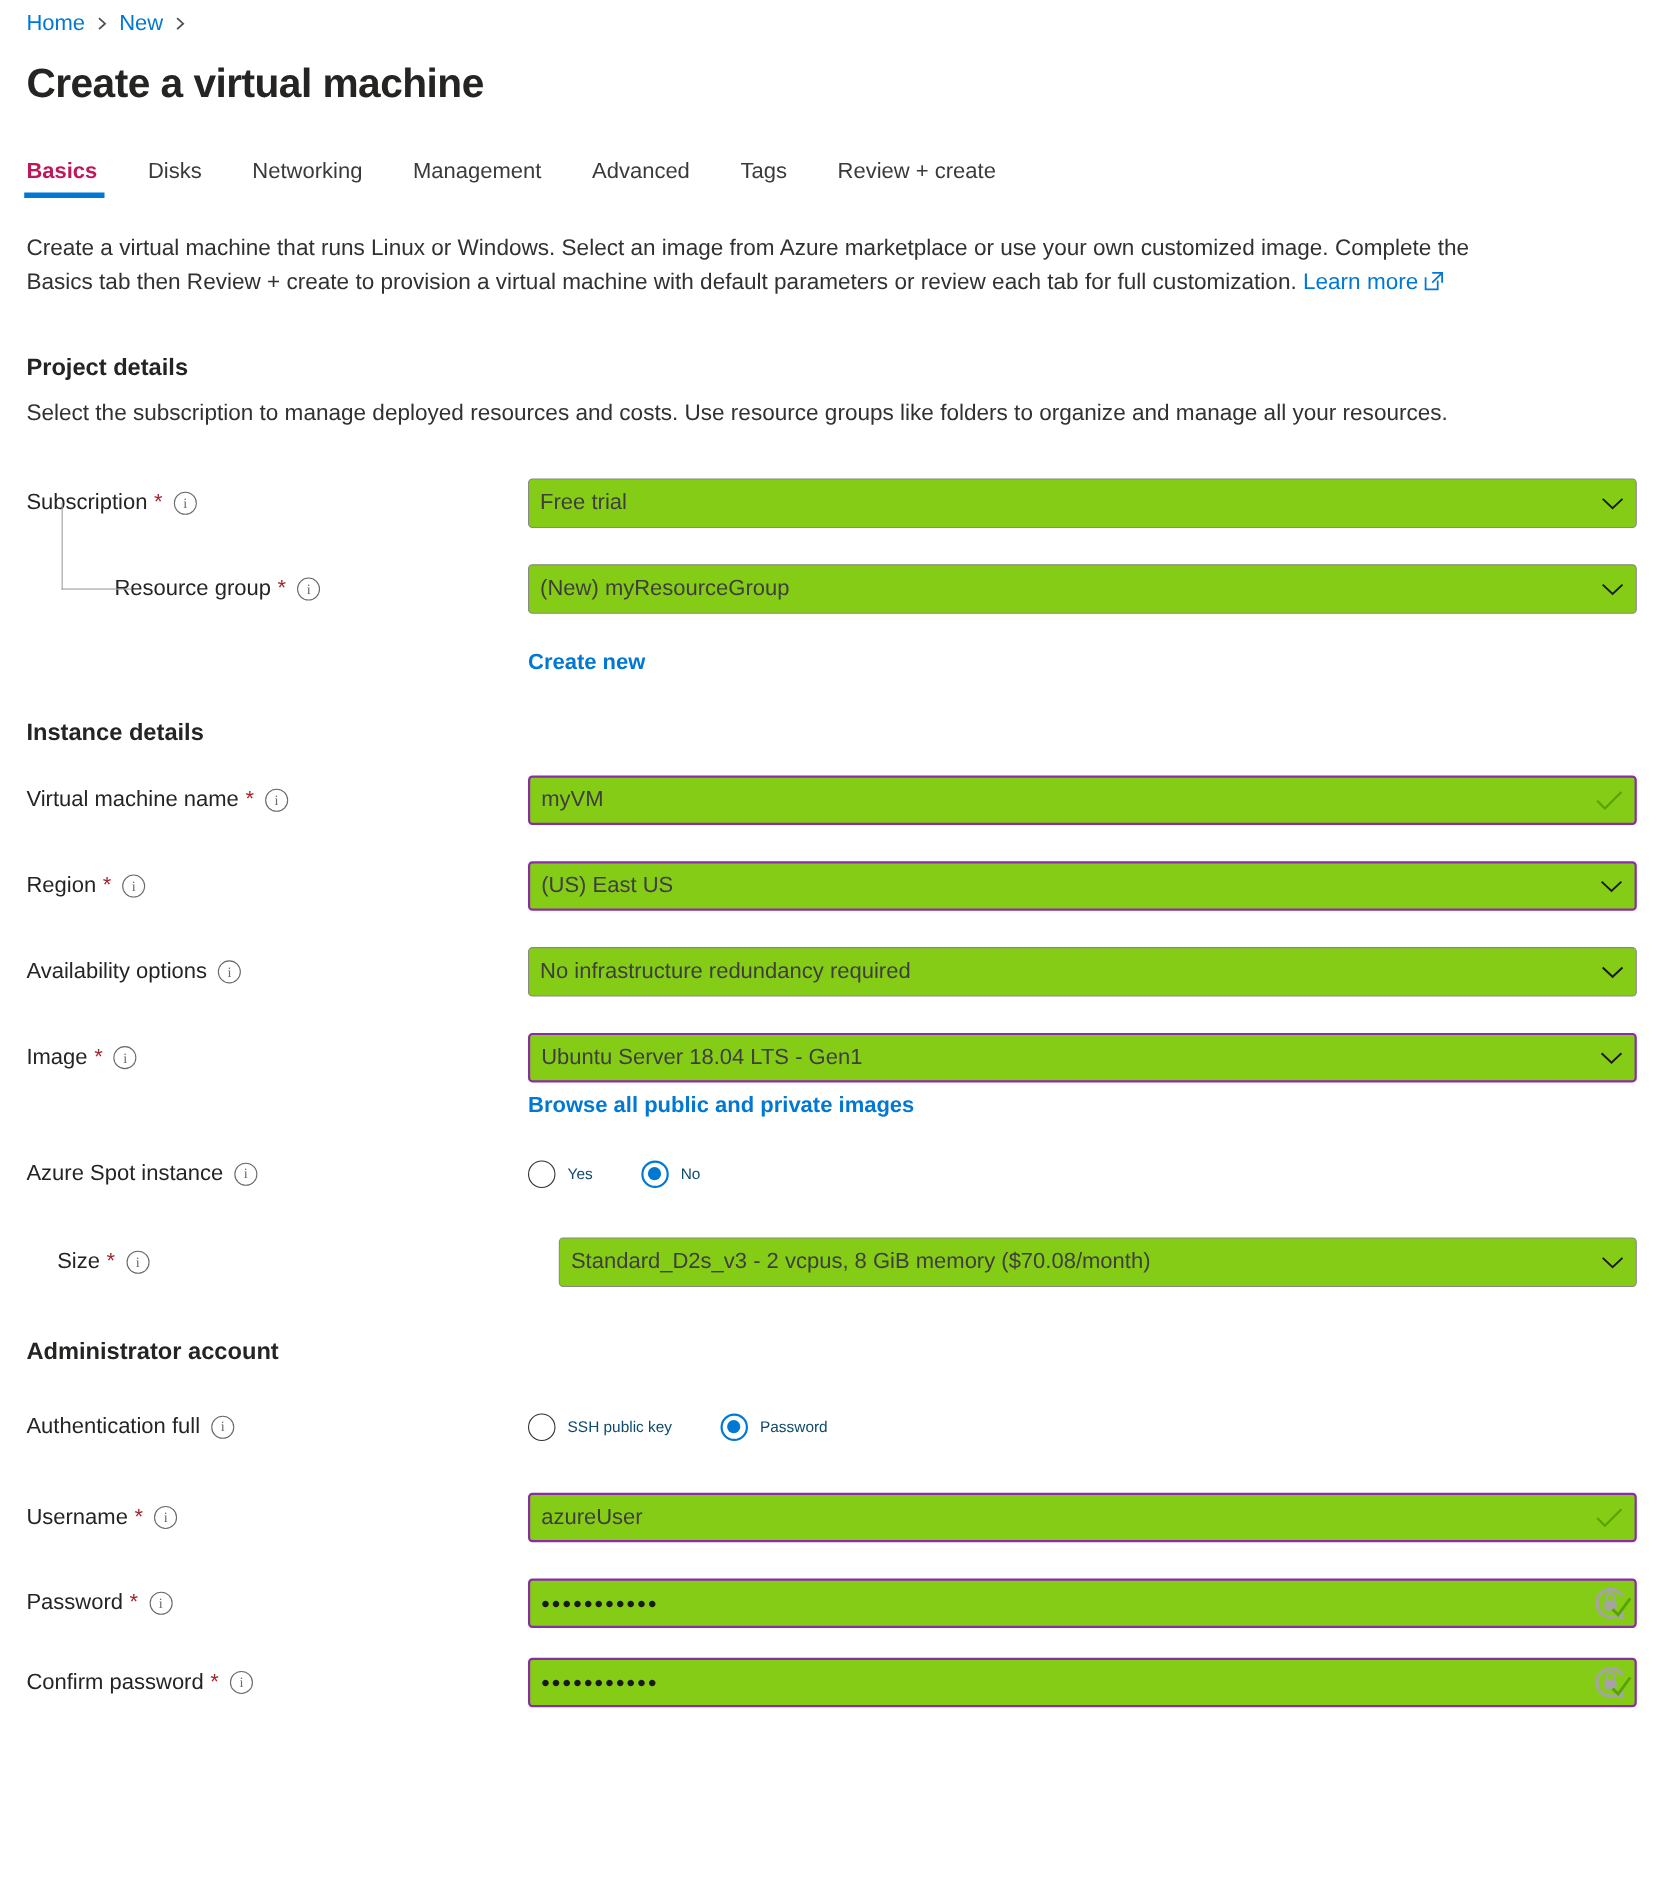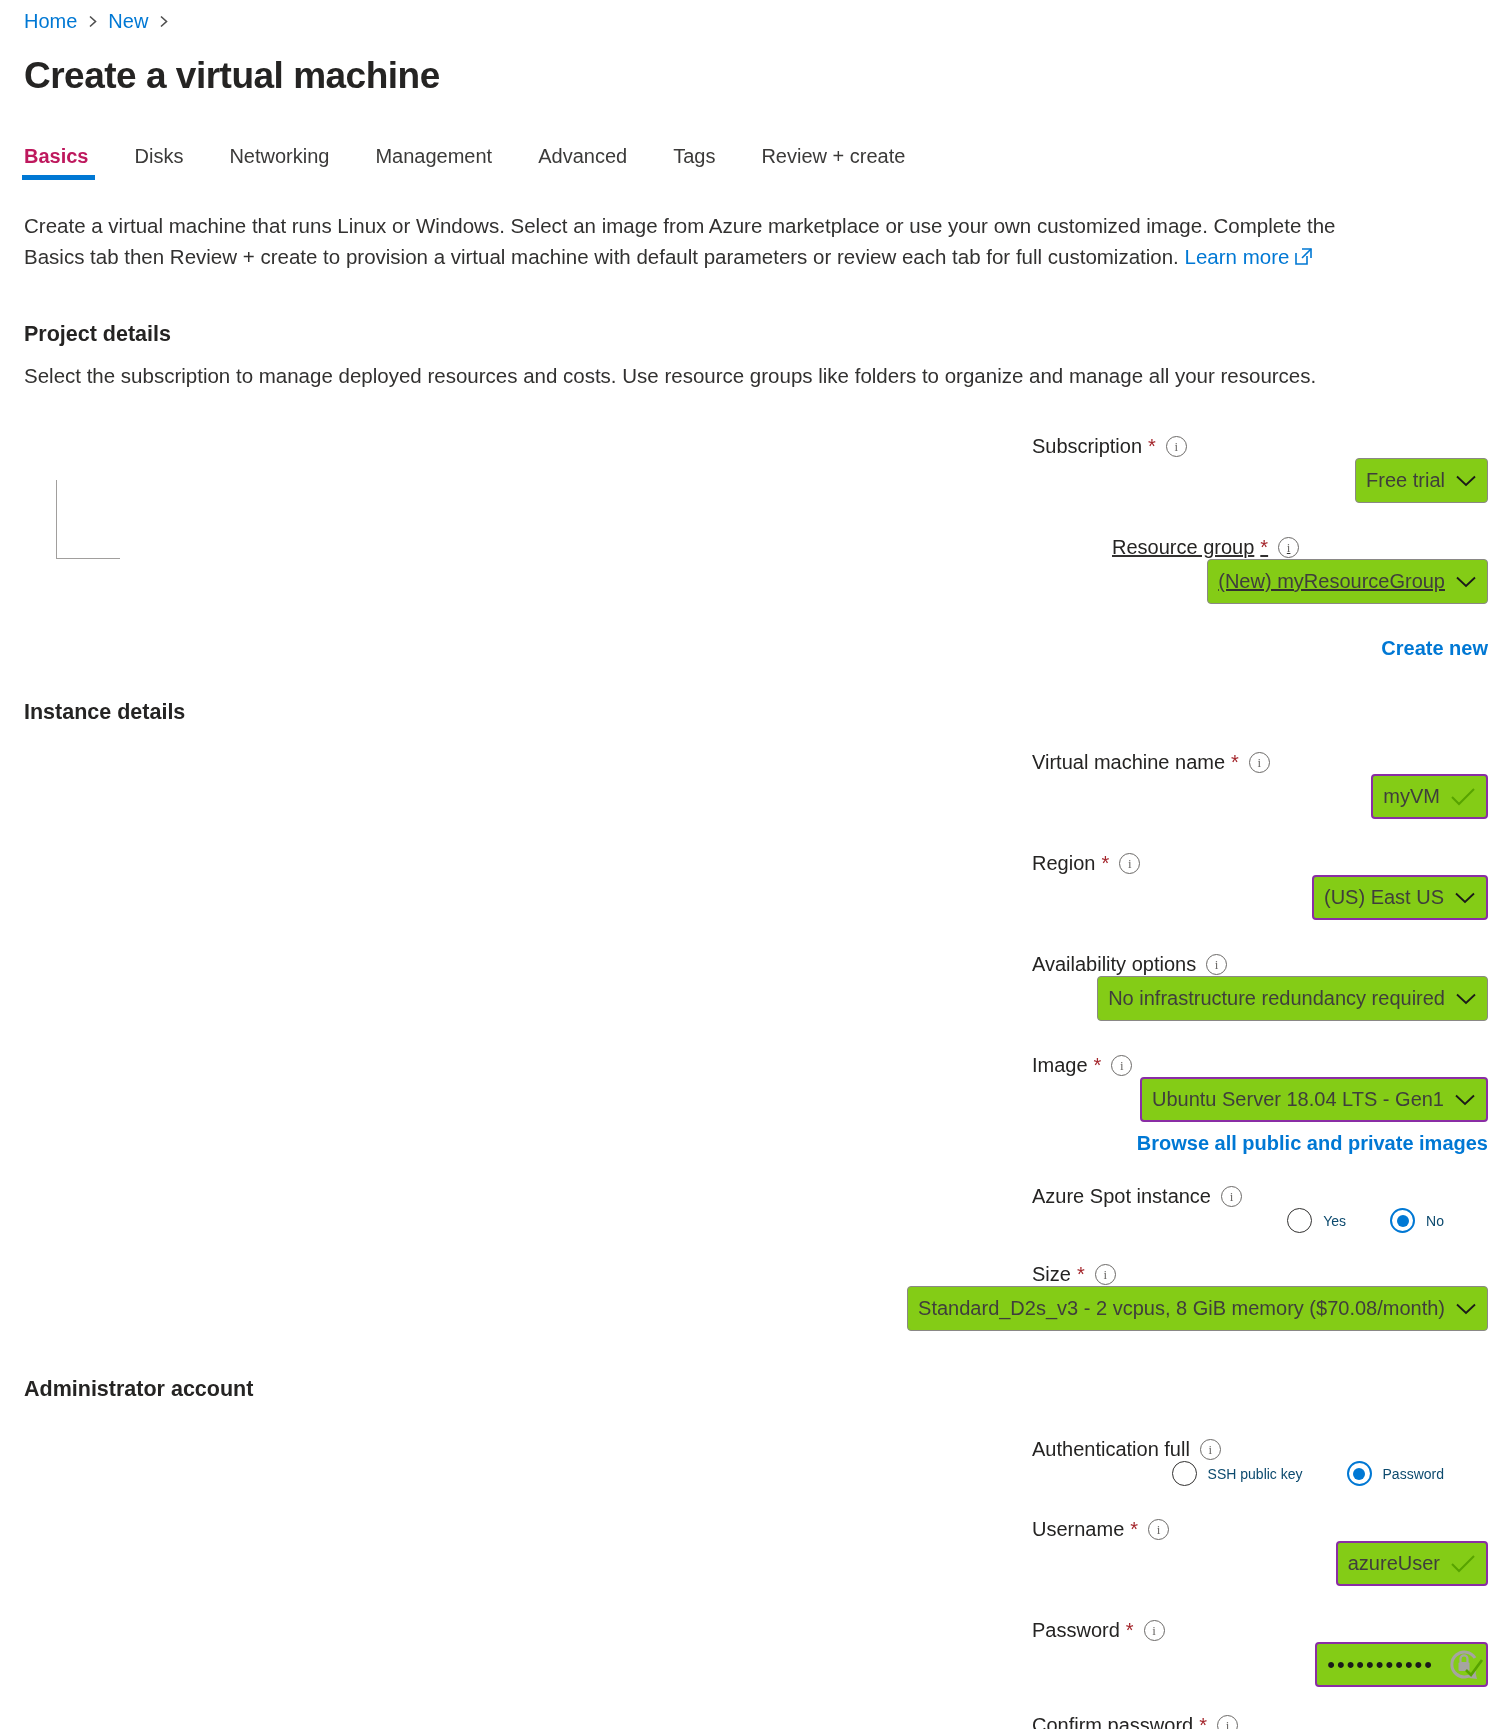--- a/index.html
+++ b/index.html
@@ -30,21 +30,21 @@
   .intro { margin-top: 30px; font-size: 20.5px; line-height: 31px; max-width: 1345px; color: #323130; }
   .text-link { color: #0078d4; cursor: pointer; }
   .ext-icon { display: inline-block; vertical-align: -2px; margin-left: 5px; }
 
   
   .section-heading { font-size: 21.5px; font-weight: 600; color: #252423; }
   .section-desc { margin-top: 13px; font-size: 20.5px; line-height: 31px; max-width: 1345px; }
 
   
   .form-area { margin-top: 44px; }
-  .row { display: flex; align-items: flex-end; margin-bottom: 33px; position: relative; flex-direction: column; }
+  .row { display: flex; align-items: center; margin-bottom: 33px; position: relative; }
   .label-col { width: 456px; flex: none; display: flex; align-items: center; font-size: 20px; color: #252423; }
   .label-col.indent { padding-left: 80px; }
   .req { color: #a4262c; margin-left: 6px; font-size: 20px; }
   .info-icon { margin-left: 10px; width: 21px; height: 21px; border: 1.4px solid #6b6967; border-radius: 50%;
     display: inline-flex; align-items: center; justify-content: center;
     font-size: 13px; color: #6b6967; font-family: "Liberation Serif", serif; font-style: normal; flex: none; }
   .ctrl-col { flex: 1; position: relative; }
 
   
   .field { height: 45px; width: 100%; display: flex; align-items: center;
@@ -134,21 +134,21 @@
           <span class="value">Free trial</span>
           <span class="chevron">
             <svg width="22" height="14" viewBox="0 0 22 14" fill="none" stroke-width="1.8">
                 <path d="M2 2.5 L11 11 L20 2.5"></path>
               </svg>
           </span>
         </div>
       </div>
     </div>
 
-    <div class="row" style="text-decoration:underline;">
+    <div class="row" style="">
       <div class="connector"></div>
       <div class="label-col indent">
         <span>Resource group</span>
         <span class="req">*</span>
         <span class="info-icon">i</span>
       </div>
       <div class="ctrl-col">
         <div class="field">
           <span class="value">(New) myResourceGroup</span>
           <span class="chevron">

